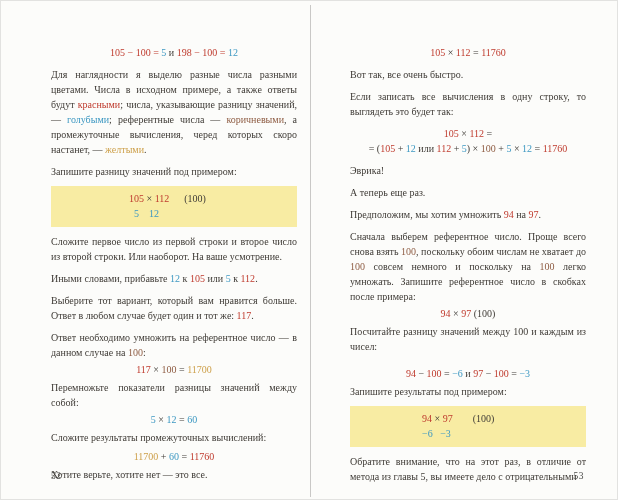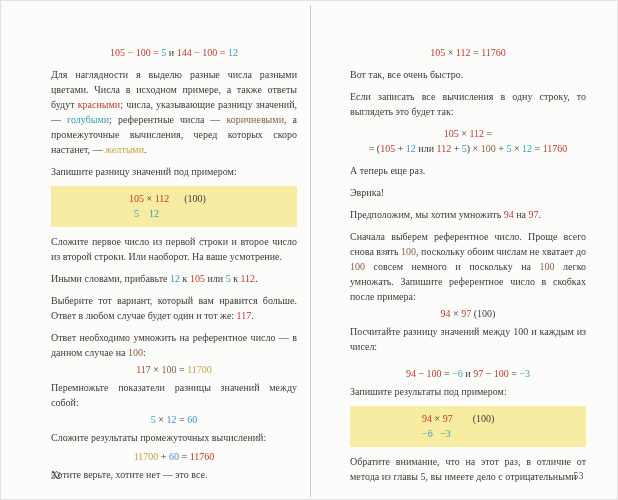--- a/index.html
+++ b/index.html
@@ -52,21 +52,21 @@
   .c-blue{color:var(--blue,#3d98c2);}
   .c-brown{color:var(--brown,#8e5c43);margin-top:20px;}
   .c-yellow{color:var(--yellow,#cda04b);}
 </style>
 </head>
 <body>
 
 <div class="canvas">
 
   <div class="page page-left">
-    <div class="eq"><span class="c-red">105 − 100 = </span><span class="c-blue">5</span><span class="c-dark"> и </span><span class="c-red">144 − 100 = </span><span class="c-blue">12</span></div>
+    <div class="eq"><span class="c-red">105 − 100 = </span><span class="c-blue">5</span><span class="c-dark"> и </span><span class="c-red">198 − 100 = </span><span class="c-blue">12</span></div>
     <p class="para"><span class="c-dark">Для наглядности я выделю разные числа разными цветами. Числа в исходном примере, а также ответы будут </span><span class="c-red">красными</span><span class="c-dark">; числа, указывающие разницу значений, — </span><span class="c-blue">голубыми</span><span class="c-dark">; референтные числа — </span><span class="c-brown">коричневыми</span><span class="c-dark">, а промежуточные вычисления, черед которых скоро настанет, — </span><span class="c-yellow">желтыми</span><span class="c-dark">.</span></p>
     <p class="para">Запишите разницу значений под примером:</p>
     <div class="hlbox">
       <div class="hlline pl-left"><span class="c-red">105</span><span class="c-dark"> × </span><span class="c-red">112</span><span class="c-dark">      (100)</span></div>
       <div class="hlline pl-left"><span class="c-dark">  </span><span class="c-blue">5</span><span class="c-dark">    </span><span class="c-blue">12</span></div>
     </div>
     <p class="para">Сложите первое число из первой строки и второе число из второй строки. Или наоборот. На ваше усмотрение.</p>
     <p class="para"><span class="c-dark">Иными словами, прибавьте </span><span class="c-blue">12</span><span class="c-dark"> к </span><span class="c-red">105</span><span class="c-dark"> или </span><span class="c-blue">5</span><span class="c-dark"> к </span><span class="c-red">112</span><span class="c-dark">.</span></p>
     <p class="para"><span class="c-dark">Выберите тот вариант, который вам нравится больше. Ответ в любом случае будет один и тот же: </span><span class="c-red">117</span><span class="c-dark">.</span></p>
     <p class="para" style="margin-bottom:2px;"><span class="c-dark">Ответ необходимо умножить на референтное число — в данном случае на </span><span class="c-brown">100</span><span class="c-dark">:</span></p>
@@ -80,22 +80,22 @@
   </div>
 
   <div class="divider"></div>
 
   <div class="page page-right">
     <div class="eq"><span class="c-red">105</span><span class="c-dark"> × </span><span class="c-red">112</span><span class="c-dark"> = </span><span class="c-red">11760</span></div>
     <p class="para">Вот так, все очень быстро.</p>
     <p class="para">Если записать все вычисления в одну строку, то выглядеть это будет так:</p>
     <div class="eq" style="margin-bottom:0;"><span class="c-red">105</span><span class="c-dark"> × </span><span class="c-red">112</span><span class="c-dark"> =</span></div>
     <div class="eq" style="margin-top:0;"><span class="c-dark">= (</span><span class="c-red">105</span><span class="c-dark"> + </span><span class="c-blue">12</span><span class="c-dark"> или </span><span class="c-red">112</span><span class="c-dark"> + </span><span class="c-blue">5</span><span class="c-dark">) × </span><span class="c-brown">100</span><span class="c-dark"> + </span><span class="c-blue">5</span><span class="c-dark"> × </span><span class="c-blue">12</span><span class="c-dark"> = </span><span class="c-red">11760</span></div>
+    <p class="para">Эврика!</p>
     <p class="para">А теперь еще раз.</p>
-    <p class="para">Эврика!</p>
     <p class="para"><span class="c-dark">Предположим, мы хотим умножить </span><span class="c-red">94</span><span class="c-dark"> на </span><span class="c-red">97</span><span class="c-dark">.</span></p>
     <p class="para" style="margin-bottom:2px;"><span class="c-dark">Сначала выберем референтное число. Проще всего снова взять </span><span class="c-brown">100</span><span class="c-dark">, поскольку обоим числам не хватает до </span><span class="c-brown">100</span><span class="c-dark"> совсем немного и поскольку на </span><span class="c-brown">100</span><span class="c-dark"> легко умножать. Запишите референтное число в скобках после примера:</span></p>
     <div class="eq tight"><span class="c-red">94</span><span class="c-dark"> × </span><span class="c-red">97</span><span class="c-dark"> (100)</span></div>
     <p class="para" style="margin-bottom:12px;">Посчитайте разницу значений между 100 и каждым из чисел:</p>
     <div class="eq tight"><span class="c-red">94</span><span class="c-dark"> − </span><span class="c-red">100</span><span class="c-dark"> = </span><span class="c-blue">−6</span><span class="c-dark"> и </span><span class="c-red">97</span><span class="c-dark"> − </span><span class="c-red">100</span><span class="c-dark"> = </span><span class="c-blue">−3</span></div>
     <p class="para">Запишите результаты под примером:</p>
     <div class="hlbox">
       <div class="hlline pl-right"><span class="c-red">94</span><span class="c-dark"> × </span><span class="c-red">97</span><span class="c-dark">        (100)</span></div>
       <div class="hlline pl-right"><span class="c-blue">−6</span><span class="c-dark">   </span><span class="c-blue">−3</span></div>
     </div>

